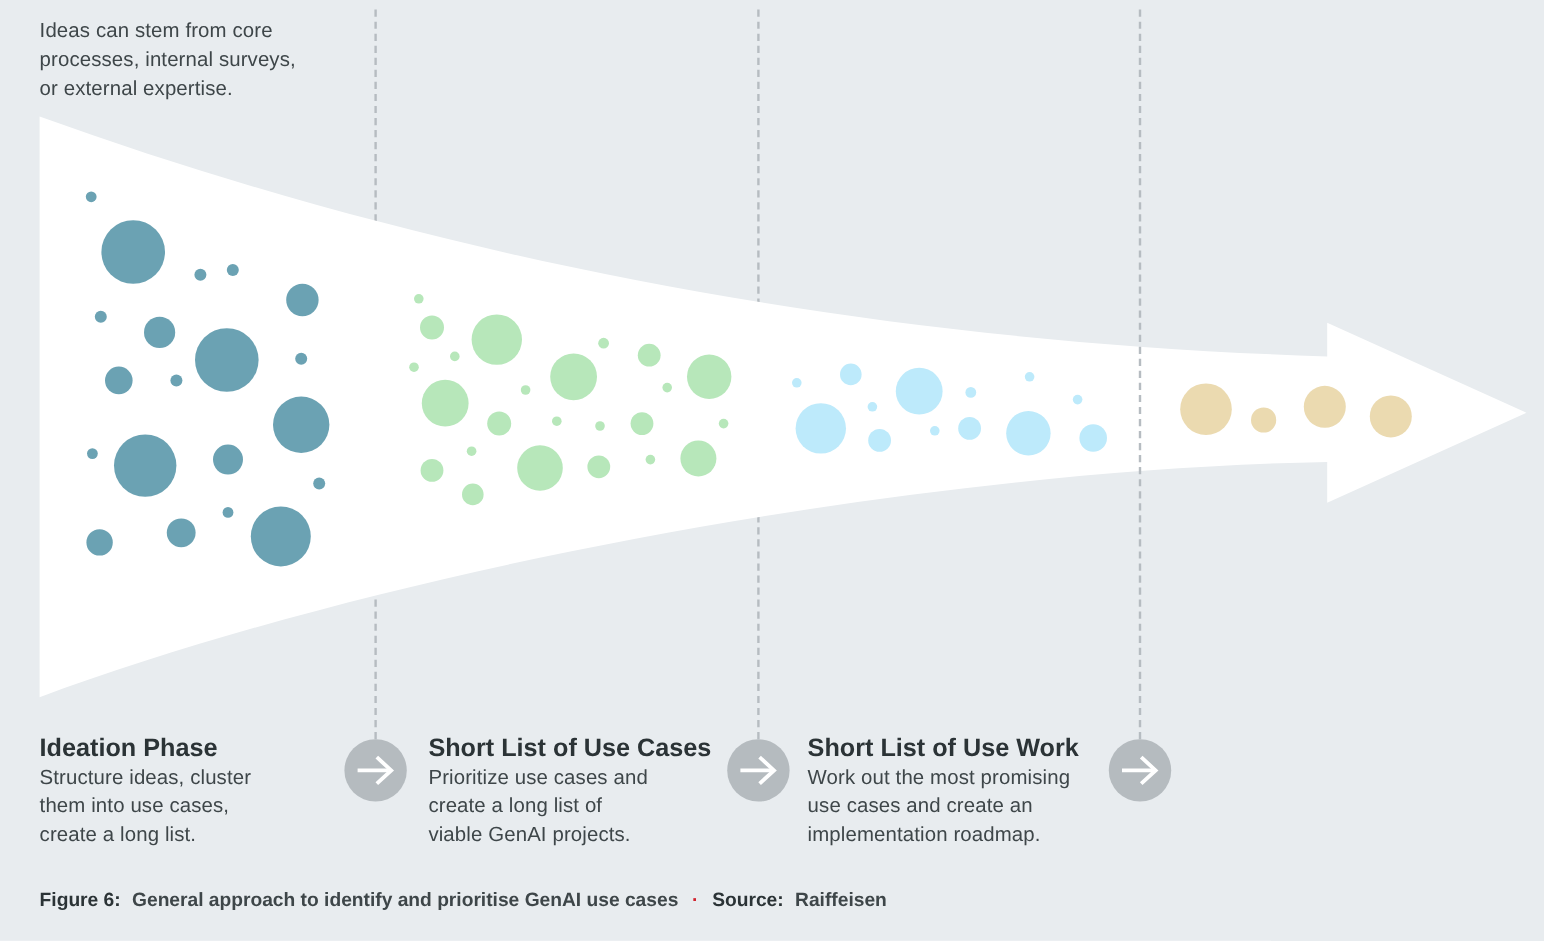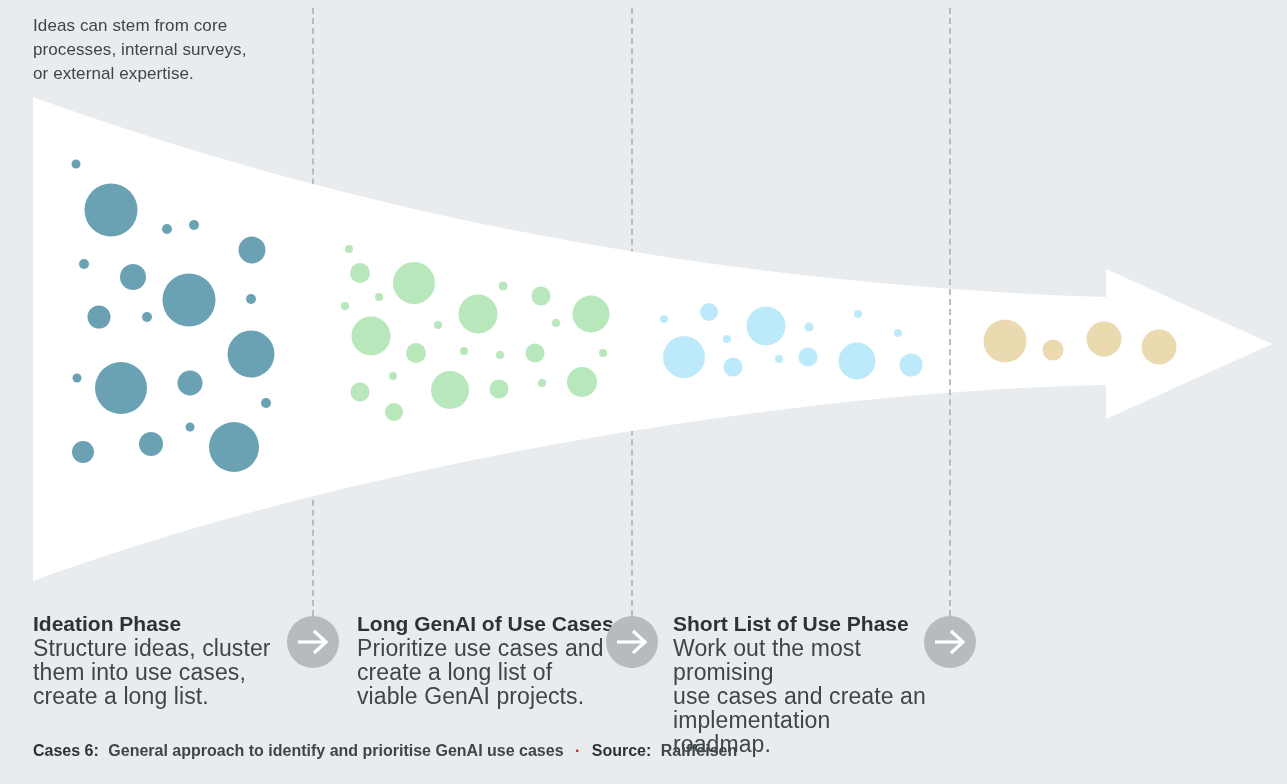--- a/index.html
+++ b/index.html
@@ -54,21 +54,21 @@
     width:260px;
   }
   .phase-label .title{
     font-size:21px;
     line-height:24px;
     font-weight:bold;
     color:var(--heading);
     margin:0;
   }
   .phase-label .desc{
-    font-size:23px;
+    font-size:17px;
     line-height:24px;
     color:var(--text);
     margin:0;
     white-space:pre-line;
     letter-spacing:0.1px;
   }
   .arrow-circle{
     position:absolute;
     top:616px;
     width:52px;
@@ -176,27 +176,27 @@
 processes, internal surveys,
 or external expertise.</div>
 
   <div class="phase-label" style="left:33px">
     <p class="title">Ideation Phase</p>
     <p class="desc">Structure ideas, cluster
 them into use cases,
 create a long list.</p>
   </div>
   <div class="phase-label" style="left:357px">
-    <p class="title">Long GenAI of Use Cases</p>
+    <p class="title">Short List of Use Cases</p>
     <p class="desc">Prioritize use cases and
 create a long list of
 viable GenAI projects.</p>
   </div>
   <div class="phase-label" style="left:673px">
-    <p class="title">Short List of Use Phase</p>
+    <p class="title">Short List of Use Work</p>
     <p class="desc">Work out the most promising
 use cases and create an
 implementation roadmap.</p>
   </div>
 
   <div class="arrow-circle" style="left:287px">
     <svg width="52" height="52" viewBox="0 0 52 52">
       <line x1="11" y1="26" x2="37" y2="26" stroke="var(--arrow_glyph)" stroke-width="3.2"></line>
       <polyline points="27,15 39,26 27,37" fill="none" stroke="var(--arrow_glyph)" stroke-width="3.2"></polyline>
     </svg>
@@ -208,20 +208,20 @@
     </svg>
   </div>
   <div class="arrow-circle" style="left:924px">
     <svg width="52" height="52" viewBox="0 0 52 52">
       <line x1="11" y1="26" x2="37" y2="26" stroke="var(--arrow_glyph)" stroke-width="3.2"></line>
       <polyline points="27,15 39,26 27,37" fill="none" stroke="var(--arrow_glyph)" stroke-width="3.2"></polyline>
     </svg>
   </div>
 
   <div class="caption">
-    <span class="b">Cases 6:</span>
+    <span class="b">Figure 6:</span>
     <span class="gap">General approach to identify and prioritise GenAI use cases</span>
     <span class="sep">·</span>
     <span class="b">Source:</span>
     <span class="gap">Raiffeisen</span>
   </div>
 
 </div>
 
 </body></html>

